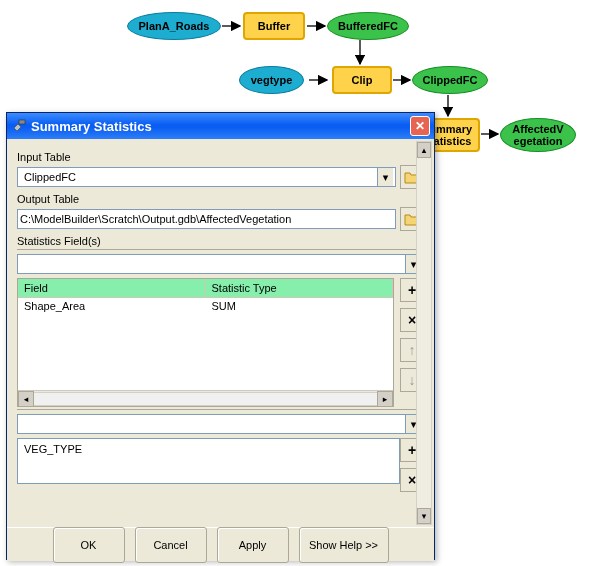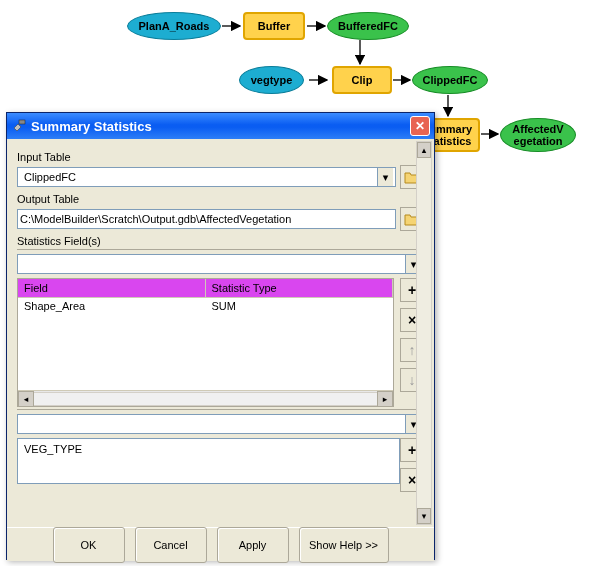--- a/index.html
+++ b/index.html
@@ -120,21 +120,21 @@
   .tablewrap {
     display:flex; gap:6px; margin-top:4px;
   }
   .grid {
     flex: 1;
     border: 1px solid #aca899;
     background: #fff;
   }
   .grid-header {
     display:flex;
-    background: #d946ef;
+    background: #86efac;
     border-bottom: 1px solid #cfcab6;
   }
   .grid-header .gh {
     flex:1;
     padding: 3px 6px;
     border-right: 1px solid #cfcab6;
   }
   .grid-row { display:flex; height: 18px;}
   .grid-row .gc { flex:1; padding: 2px 6px; }
   .grid-body { height: 92px; background:#fff;}

